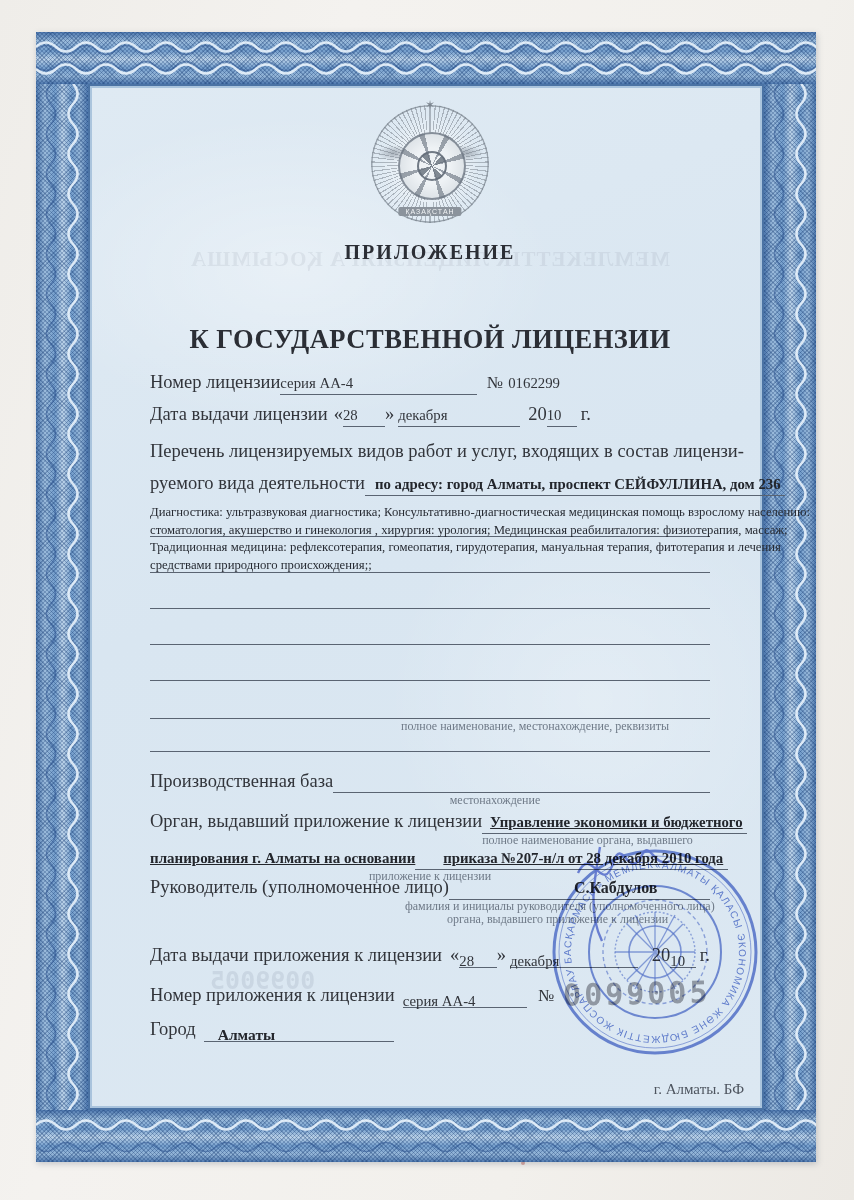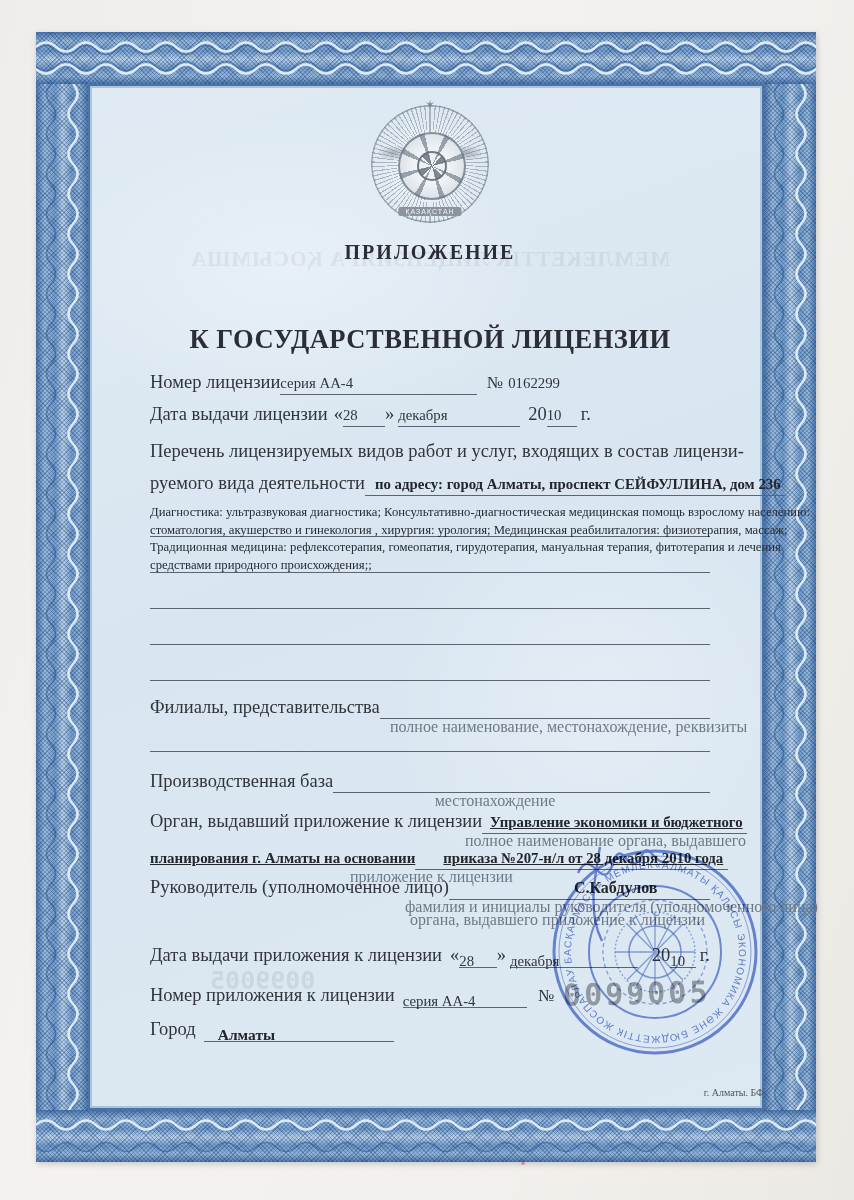--- a/index.html
+++ b/index.html
@@ -37,21 +37,21 @@
   .content{position:absolute;left:62px;top:0;width:560px;height:100%;color:#2e3138;z-index:2;}
   .row{position:absolute;left:0;width:560px;display:flex;align-items:baseline;
        font-size:18.5px;line-height:22px;white-space:nowrap;color:#32353b;}
   .fill{flex:1;border-bottom:1.3px solid #5a6472;}
   .fill:after{content:"\00a0";}
   .u{border-bottom:1.3px solid #5a6472;display:inline-block;}
   .center{text-align:left;}
   .val{font-size:14.8px;}
   .vb{font-size:14.8px;font-weight:bold;color:#23262c;}
   .low{display:inline-block;transform:translateY(5px);}
-  .cap{position:absolute;font-size:16px;line-height:13px;color:#6e7987;text-align:center;white-space:nowrap;}
+  .cap{position:absolute;font-size:12px;line-height:13px;color:#6e7987;text-align:center;white-space:nowrap;}
   .rule{position:absolute;left:0;width:560px;border-bottom:1.3px solid #5a6472;z-index:1;}
   .title{position:absolute;left:0;width:560px;text-align:center;font-weight:bold;color:#2b2e35;}
   .t1{top:157px;font-size:20px;letter-spacing:2px;}
   .t2{top:199px;font-size:26.5px;letter-spacing:.5px;margin-top:41px;}
   .details{position:absolute;left:0;top:420px;width:560px;font-size:12.7px;line-height:17.6px;
            color:#272b33;z-index:2;white-space:nowrap;}
   .ghost{position:absolute;transform:scaleX(-1);opacity:.07;color:#2a3550;font-weight:bold;pointer-events:none;}
   .ghost-title{left:0;top:163px;width:560px;text-align:center;font-size:21px;letter-spacing:1px;}
   .ghost-num{left:60px;top:882px;font-family:"DejaVu Sans Mono",monospace;font-size:25px;opacity:.09;}
   .bignum{font-family:"DejaVu Sans Mono",monospace;font-size:30px;font-weight:bold;color:#9098a3;
@@ -75,21 +75,21 @@
   .emblem .banner{position:absolute;left:50%;bottom:7px;transform:translateX(-50%);
     background:#8b939c;color:#f2f4f6;font-size:7px;letter-spacing:1px;padding:1px 7px;border-radius:2px;
     font-family:"Liberation Sans",sans-serif;}
   .emblem .wing{position:absolute;top:40px;width:34px;height:16px;border-radius:50%;
     background:radial-gradient(ellipse, rgba(115,124,135,.55), rgba(0,0,0,0) 70%);}
   .wing.wl{left:6px;} .wing.wr{right:6px;}
   
   .stamp{position:absolute;left:390px;top:753px;width:230px;height:230px;z-index:3;
          mix-blend-mode:multiply;opacity:.88;}
   
-  .corner{position:absolute;right:0;bottom:12px;font-size:10px;color:#4e555f;z-index:2;}
+  .corner{position:absolute;right:20px;bottom:12px;font-size:15px;color:#4e555f;z-index:2;}
   
   .specks{position:absolute;left:0;top:0;width:2px;height:2px;border-radius:50%;background:rgba(0,0,0,0);
     box-shadow:
       420px 80px 0 1px rgba(178,57,47,.55), 700px 182px 0 1px rgba(160,45,40,.45),
       120px 342px 0 1px rgba(178,57,47,.5), 800px 422px 0 1px rgba(150,40,40,.4),
       92px 700px 0 1px rgba(178,57,47,.45), 762px 642px 0 1px rgba(170,50,45,.5),
       202px 1002px 0 1px rgba(178,57,47,.5), 642px 1122px 0 1px rgba(160,45,40,.45),
       522px 1162px 0 1px rgba(178,57,47,.4), 302px 872px 0 1px rgba(170,50,45,.4),
       782px 942px 0 1px rgba(178,57,47,.45), 64px 500px 0 1px rgba(160,45,40,.4);}
 </style>
@@ -180,21 +180,20 @@
         <div>средствами природного происхождения;;</div>
       </div>
 
       <div class="rule" style="top:452px"></div>
       <div class="rule" style="top:488px"></div>
       <div class="rule" style="top:524px"></div>
       <div class="rule" style="top:560px"></div>
       <div class="rule" style="top:596px"></div>
 
       <div class="row" style="top:612px">
-        <span>Филиалы, представительства</span>
         <span class="fill"></span>
       </div>
       <div class="cap" style="top:636px;left:240px;width:290px">полное наименование, местонахождение, реквизиты</div>
 
       <div class="rule" style="top:667px"></div>
 
       <div class="row" style="top:686px">
         <span>Производственная база</span>
         <span class="fill"></span>
       </div>

